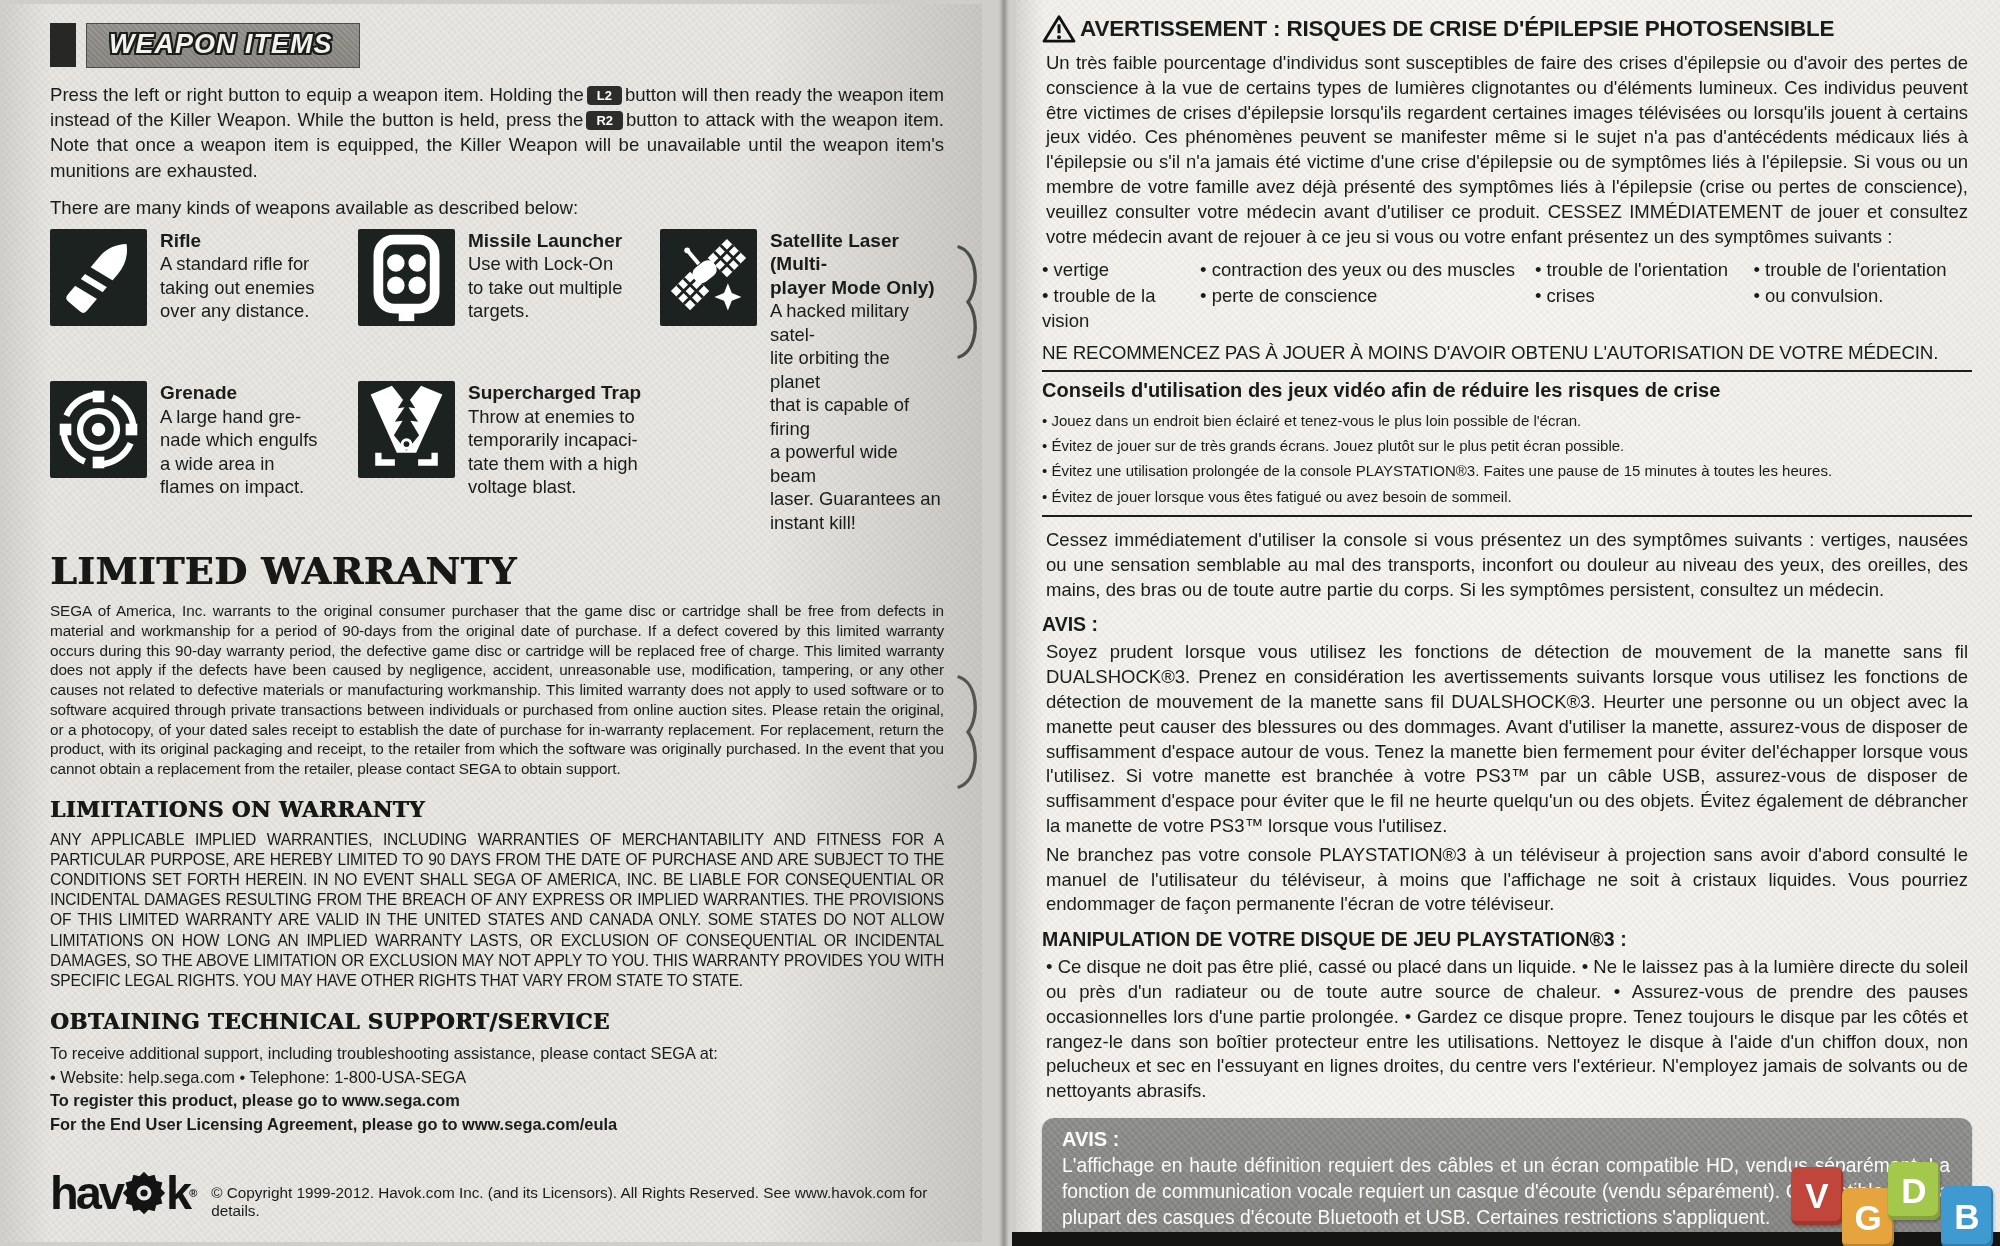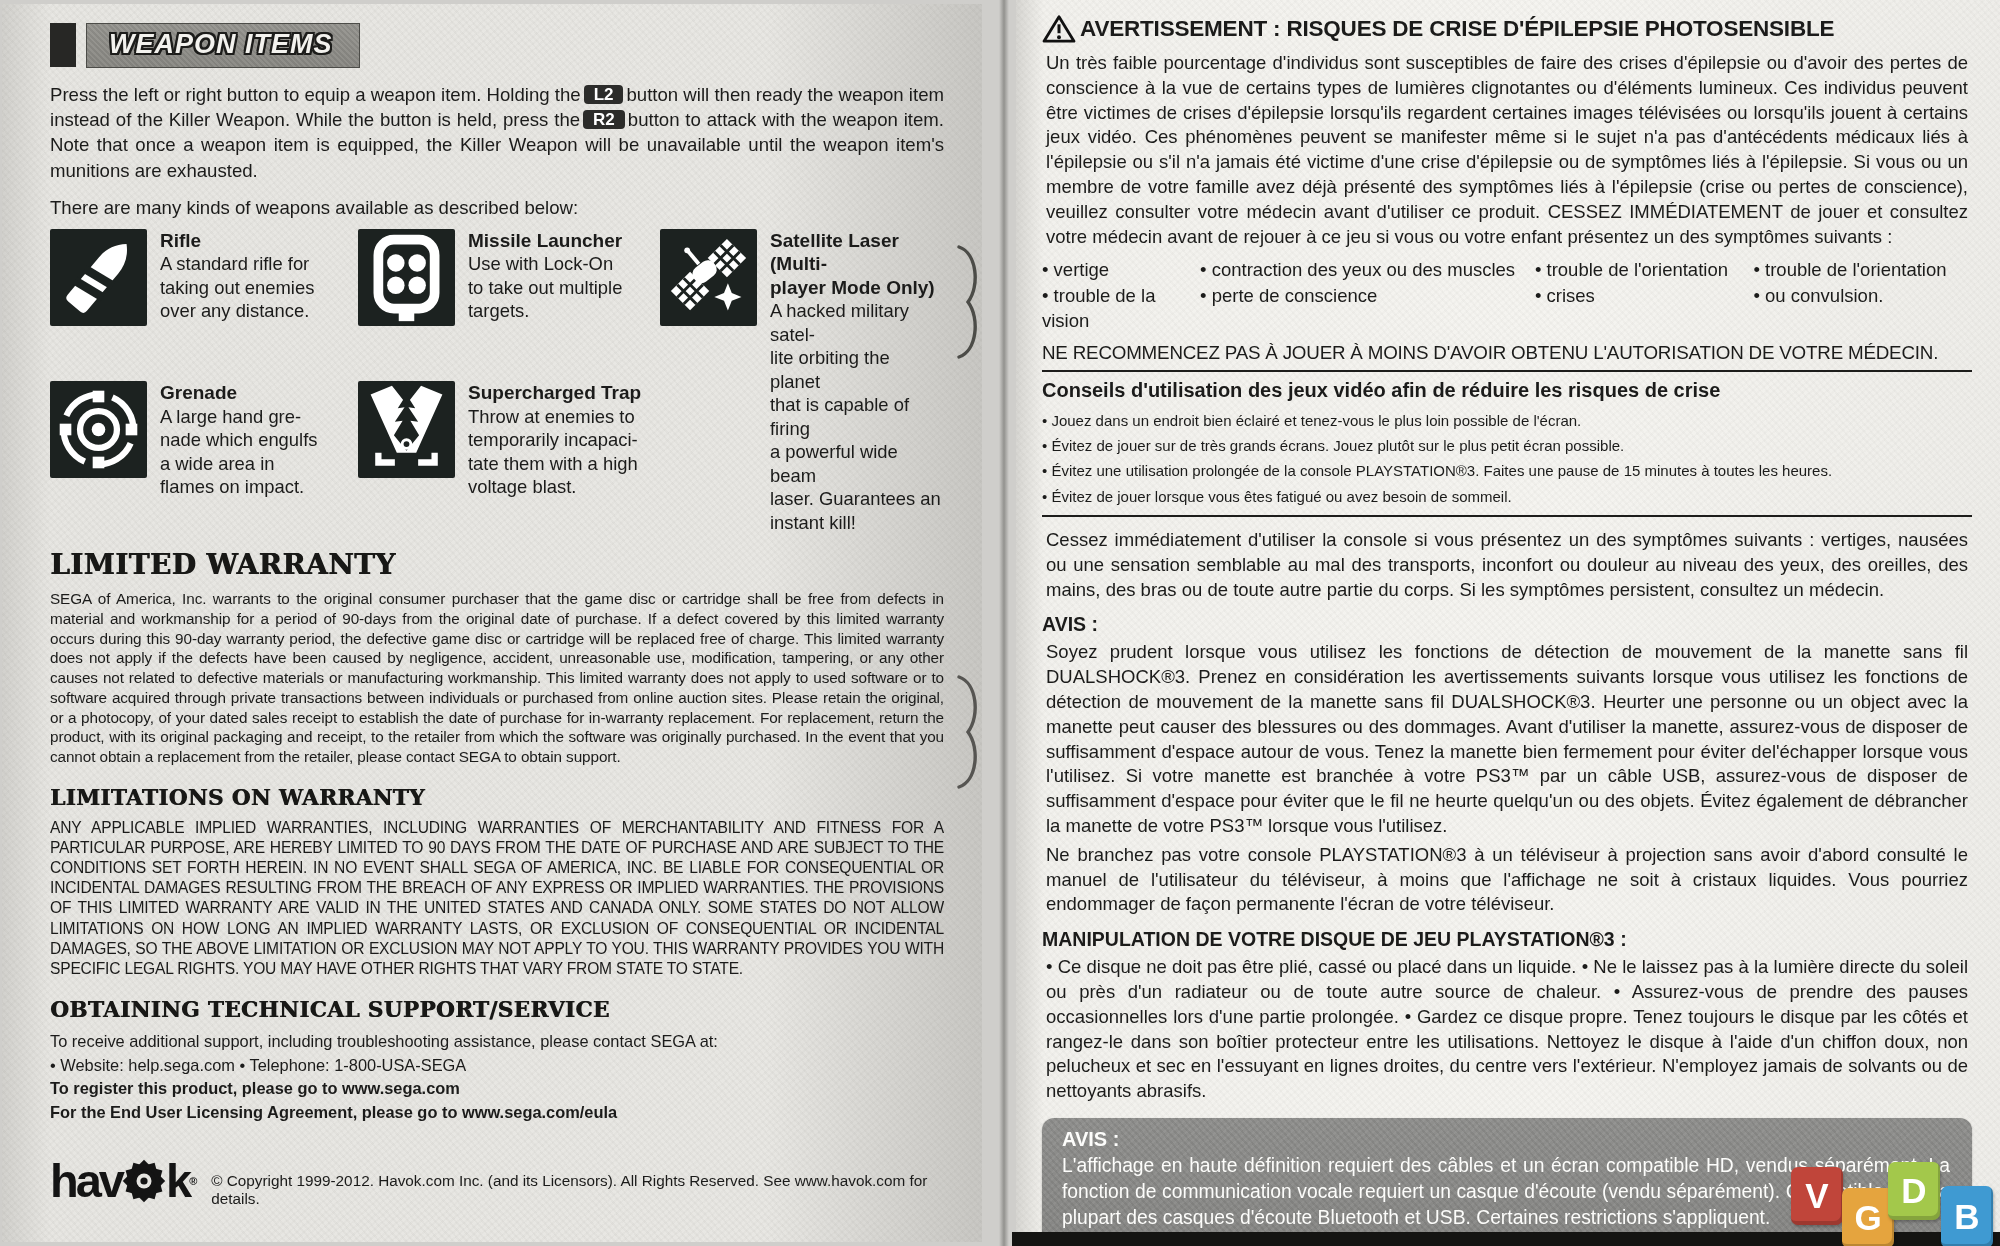--- a/index.html
+++ b/index.html
@@ -29,33 +29,33 @@
   
   .wi-header{display:flex;align-items:center;height:46px;margin-bottom:14px;}
   .wi-bar{width:26px;height:44px;background:#272725;margin-right:10px;}
   .wi-title-box{background:
       repeating-linear-gradient(45deg, rgba(40,40,38,.12) 0 2px, transparent 2px 4px),
       linear-gradient(#9a9994,#8e8d88);
     border:1px solid #4c4c48;padding:5px 26px 7px 22px;}
   .wi-title{font-style:italic;font-weight:bold;font-size:27px;letter-spacing:1px;color:#f3f2ee;
     text-shadow:-2px 0 #1d1d1b,2px 0 #1d1d1b,0 -2px #1d1d1b,0 2px #1d1d1b,2px 2px #1d1d1b,-2px -2px #1d1d1b,2px -2px #1d1d1b,-2px 2px #1d1d1b;}
   .intro{font-size:18.6px;line-height:25.2px;text-align:justify;margin:0 0 14px 0;}
-  .kbd{display:inline-block;background:#2c2c2a;color:#fff;font-weight:bold;font-size:17px;
+  .kbd{display:inline-block;background:#2c2c2a;color:#fff;font-weight:bold;font-size:13px;
     line-height:17px;padding:1px 10px;border-radius:4px;margin:0 3px;vertical-align:1px;}
   .lead{font-size:18.6px;margin:8px 0 10px 0;}
   .weapons{display:grid;grid-template-columns:308px 302px auto;grid-row-gap:20px;margin-bottom:6px;}
   .weapon{display:flex;align-items:flex-start;}
   .w-sat{grid-column:3;grid-row:1 / span 2;}
   .icon-box{width:97px;height:97px;background:#1c2220;border-radius:2px;flex:0 0 auto;margin-right:13px;}
   .icon-box svg{width:97px;height:97px;display:block;}
   .wname{font-weight:bold;font-size:19px;line-height:23.5px;white-space:pre-line;}
   .wdesc{font-size:18.4px;line-height:23.5px;white-space:pre-line;}
   .slab{font-family:"DejaVu Serif",serif;font-weight:bold;letter-spacing:.4px;color:#181816;
     text-shadow:.7px 0 currentColor;margin:0;}
-  .h-warranty{font-size:28px;margin:14px 0 8px 0;}
+  .h-warranty{font-size:38px;margin:14px 0 8px 0;}
   .h-sub{font-size:21.5px;margin:18px 0 8px 0;}
   .legal{font-size:15.3px;line-height:19.7px;text-align:justify;margin:0;letter-spacing:-.1px;}
   .legal-caps{font-size:15.6px;line-height:20.2px;text-align:justify;margin:0;letter-spacing:-.2px;}
   .sup-line{font-size:16.4px;line-height:23.5px;margin:0;}
   .sup-bold{font-weight:bold;}
   .havok-row{display:flex;align-items:center;margin-top:30px;}
   .havok-logo{display:flex;align-items:center;font-weight:bold;letter-spacing:-3px;
     font-size:47px;color:#141414;line-height:46px;}
   .havok-logo svg{width:46px;height:46px;margin:0 -1px;}
   .havok-reg{font-size:11px;vertical-align:22px;letter-spacing:0;}

